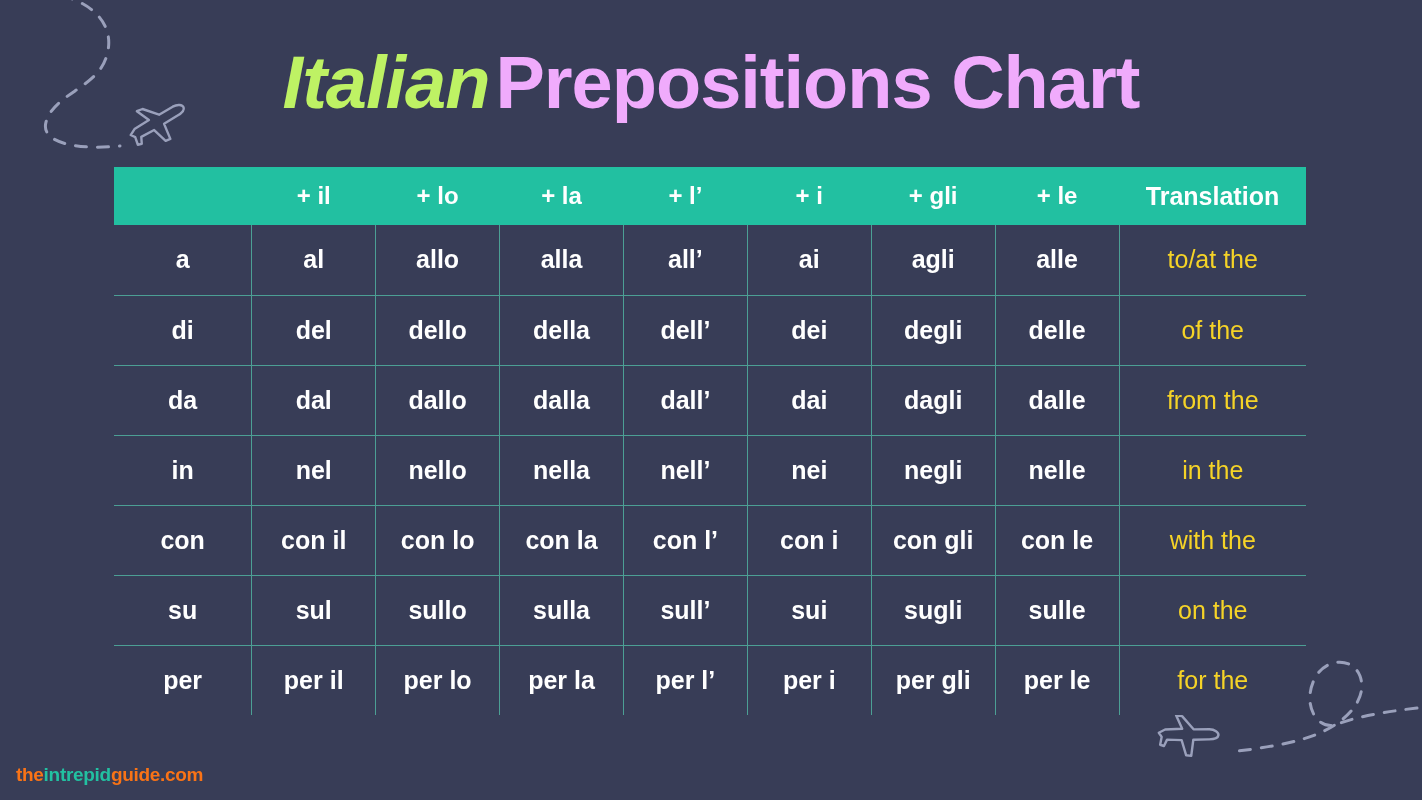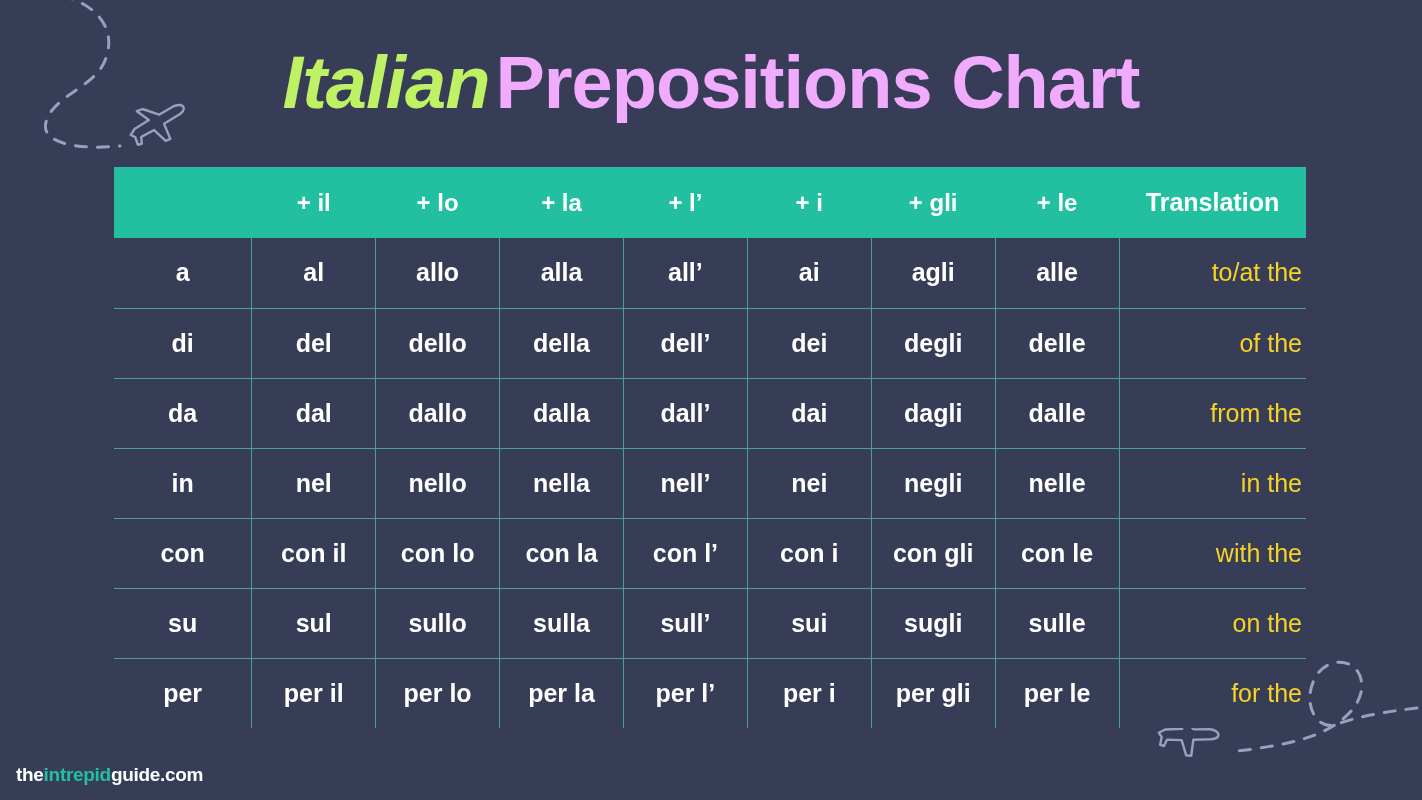--- a/index.html
+++ b/index.html
@@ -70,39 +70,38 @@
     font-weight: bold;
     color: #ffffff;
     height: 70px;
     padding: 0 4px;
     white-space: nowrap;
   }
 
   table.chart thead th {
     background: #22c0a1;
     border: none;
-    height: 71px;
+    height: 58px;
     font-size: 24px;
   }
   table.chart thead th.hdr-translation {
     font-size: 25px;
   }
   table.chart thead th.hdr-blank { }
 
   table.chart tbody td {
     background: #383d57;
     border-right: 1px solid #4c9f94;
     border-bottom: 1px solid #4c9f94;
   }
   table.chart tbody tr:last-child td {
     border-bottom: none;
   }
   table.chart tbody td:last-child {
     border-right: none;
-    text-align: right;
   }
   table.chart tbody td.prep {
     border-left: none;
   }
   table.chart tbody td.translation {
     color: #f5d327;
     font-weight: normal;
     font-size: 25px;
   }
 
@@ -113,21 +112,21 @@
 
   
   .logo {
     position: absolute;
     left: 16px;
     bottom: 14px;
     font-size: 19px;
     font-weight: bold;
     letter-spacing: -0.3px;
   }
-  .logo .w { color: #ffffff; }
+  .logo .w { color: #f97316; }
   .logo .t { color: #22c0a1; text-align: center; }
 </style>
 </head>
 <body>
 
 <div class="deco deco-topleft">
   <svg width="220" height="180" viewBox="0 0 220 180" fill="none" xmlns="http://www.w3.org/2000/svg">
     <path d="M30 2 C 80 6, 108 34, 96 68 C 86 98, 44 104, 36 132 C 30 154, 70 160, 110 156" stroke="#9aa0bb" stroke-width="3" stroke-dasharray="11 11" stroke-linecap="round" fill="none"></path>
     <g transform="translate(118,118) rotate(-12)">
       <path d="M2 22 L18 16 L8 5 L14 4 L29 13 L44 8 C49 6.5 54 8 54.5 11 C55 14 51 16.5 46 18 L32 23 L35 39 L30 40 L21 27 L7 31 L6 38 L2 38 L1 30 L-3 27 Z" stroke="#9aa0bb" stroke-width="2.4" fill="none" stroke-linejoin="round"></path>

